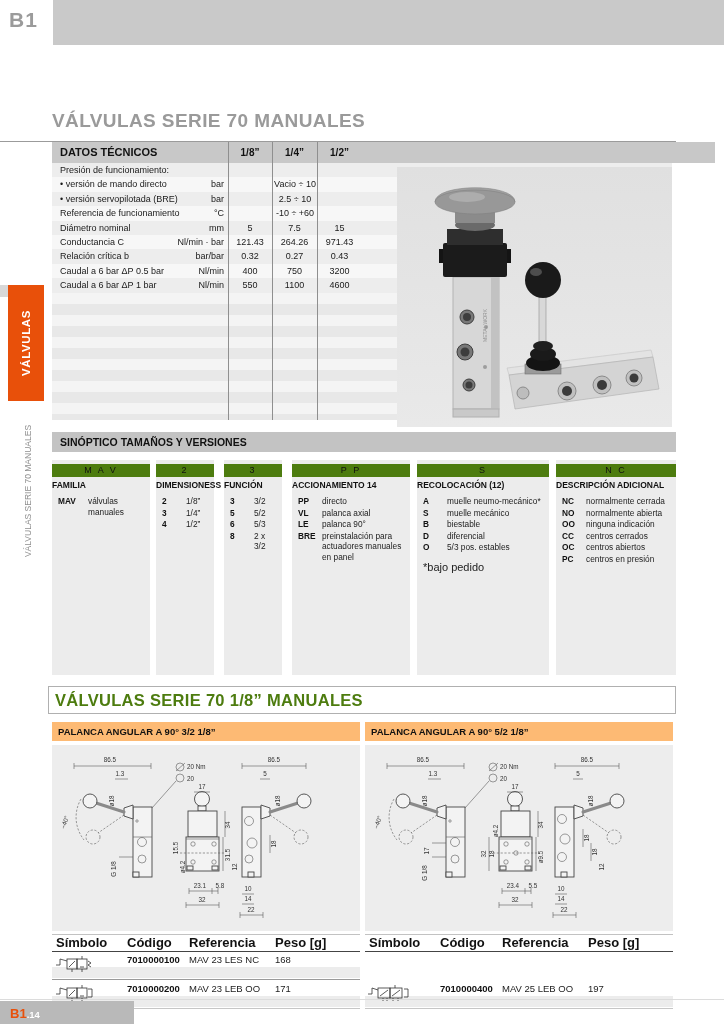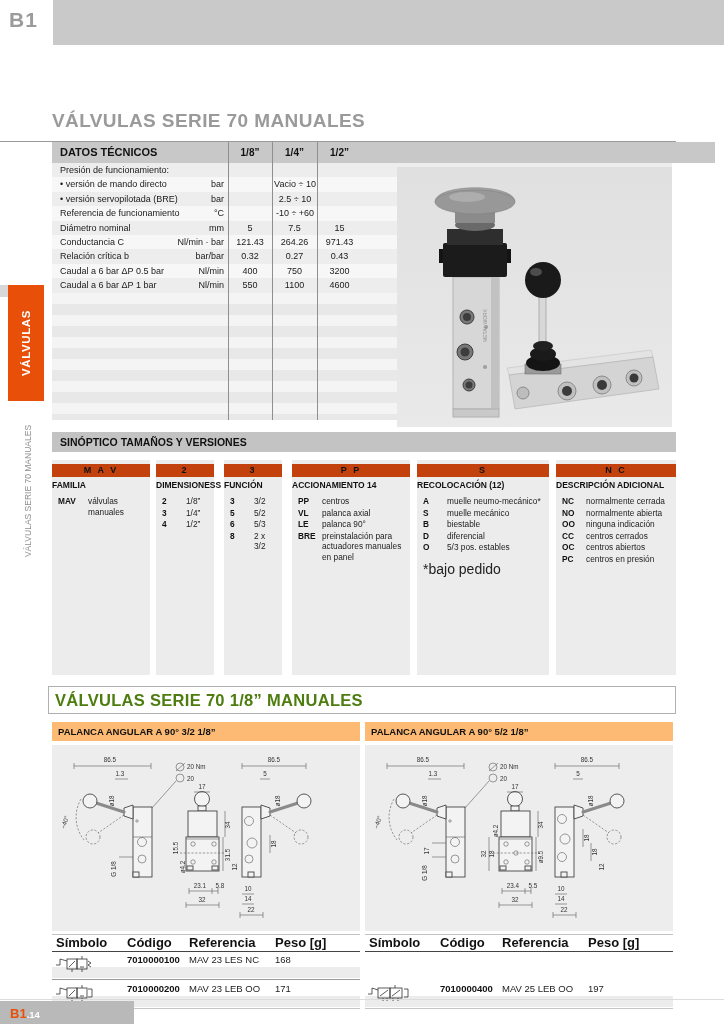--- a/index.html
+++ b/index.html
@@ -31,28 +31,28 @@
   .vline{top:142px;width:1px;height:278px;background:#8f8f8f;}
 
   
   .photo-panel{left:397px;top:167px;width:275px;height:260px;
      background:linear-gradient(180deg,#e0e0e0,#e9e9e9);}
 
   
   .sin-bar{left:52px;top:432px;width:624px;height:20px;background:#c3c3c3;}
   .sin-bar .t{position:absolute;left:8px;line-height:20px;font-size:10.5px;font-weight:bold;color:#111;}
   .sc{position:absolute;top:460px;height:215px;background:#ececec;}
-  .sc-code{margin:4px 0 0 0;height:13px;line-height:13px;background:#c2410c;
-           text-align:center;font-size:9px;font-weight:bold;letter-spacing:2px;color:#111;}
+  .sc-code{margin:4px 0 0 0;height:13px;line-height:13px;background:#4d7c0f;
+           text-align:center;font-size:9px;font-weight:normal;letter-spacing:2px;color:#111;}
   .sc-name{margin-top:3px;text-align:left;font-size:8.5px;font-weight:bold;color:#111;white-space:nowrap;}
   .sc-items{margin:6px 4px 0 6px;}
   .si{display:flex;font-size:8.3px;line-height:10.5px;color:#222;margin-bottom:1px;}
   .si b{width:24px;flex:none;color:#111;}
   .si.wide b{width:30px;}
-  .sc-foot{margin:8px 0 0 6px;font-size:14px;color:#222;}
+  .sc-foot{margin:8px 0 0 6px;font-size:11px;color:#222;}
 
   
   .sec2-box{left:48px;top:686px;width:626px;height:26px;border:1px solid #b0b0b0;}
   .sec2-box .t{position:absolute;left:6px;line-height:26px;font-size:16.5px;font-weight:bold;color:#4d7c0f;letter-spacing:.3px;white-space:nowrap;}
   .panel-bar{top:722px;width:308px;height:19px;background:#fdba74;}
   .panel-bar .t{position:absolute;left:6px;line-height:19px;font-size:9.5px;font-weight:bold;color:#111;white-space:nowrap;}
   .draw{top:745px;width:308px;height:186px;background:#ededed;}
 
   
   .dsvg text{font-family:"Liberation Sans",sans-serif;font-size:6.3px;fill:#333;}
@@ -263,21 +263,21 @@
         </div>
     </div>
   </div>
 
   <div class="abs sc" style="left:292px;width:118px">
     <div class="sc-code">P P</div>
     <div class="sc-name">ACCIONAMIENTO 14</div>
     <div class="sc-items">
       <div class="si">
           <b>PP</b>
-          <span>centros</span>
+          <span>directo</span>
         </div>
       <div class="si">
           <b>VL</b>
           <span>palanca axial</span>
         </div>
       <div class="si">
           <b>LE</b>
           <span>palanca 90°</span>
         </div>
       <div class="si">

